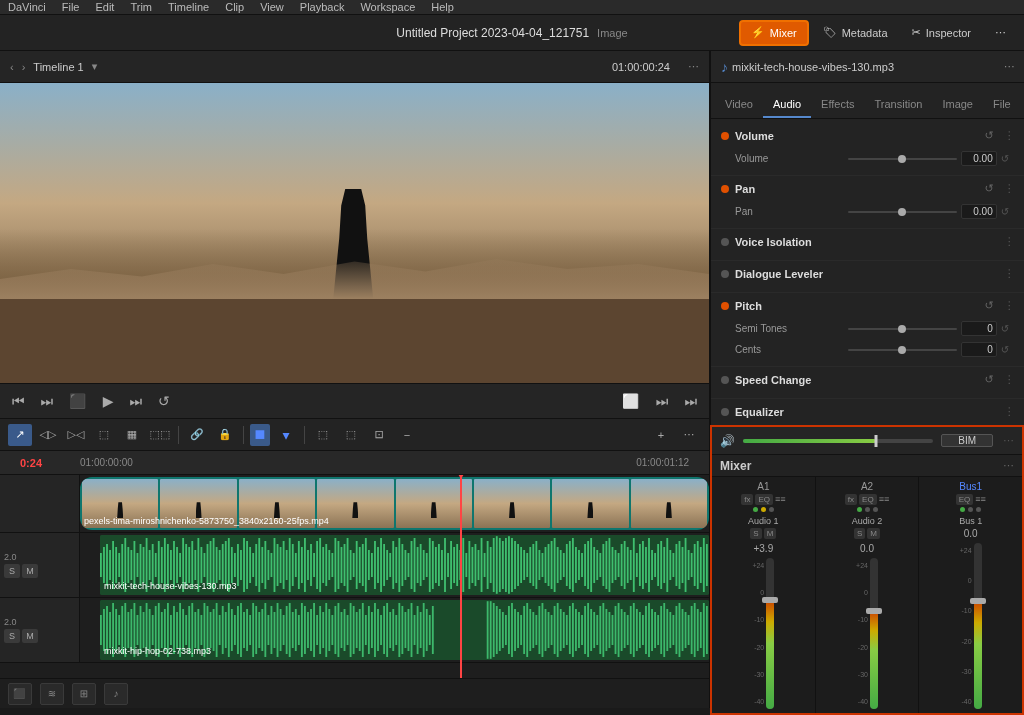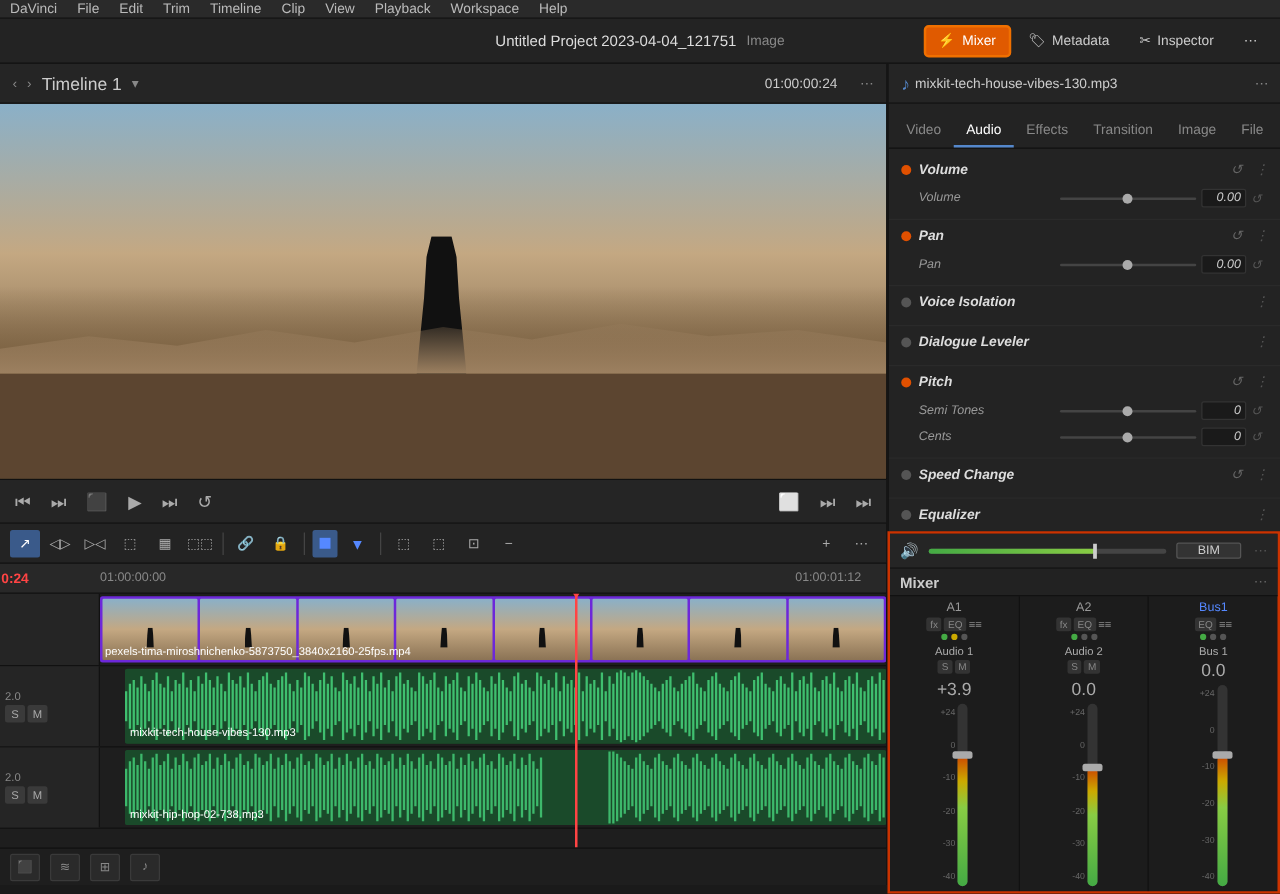--- a/index.html
+++ b/index.html
@@ -98,21 +98,21 @@
       height: 32px;
       background: #252525;
       display: flex;
       align-items: center;
       padding: 0 10px;
       gap: 8px;
       border-bottom: 1px solid #111;
     }
     .timeline-title {
       color: #ccc;
-      font-size: 14px;
+      font-size: 11px;
     }
     .timecode {
       margin-left: auto;
       color: #ccc;
       font-size: 11px;
       margin-right: 10px;
     }
 
     
     .video-preview {
@@ -196,21 +196,21 @@
       height: 24px;
       background: #282828;
       display: flex;
       align-items: center;
       padding: 0 4px;
       position: relative;
       border-bottom: 1px solid #111;
     }
     .ruler-timecode {
       position: absolute;
-      left: 1px;
+      left: 20px;
       color: #ff4444;
       font-size: 11px;
       font-weight: bold;
     }
     .ruler-timecode2 {
       position: absolute;
       right: 20px;
       color: #888;
       font-size: 10px;
     }
@@ -270,22 +270,22 @@
     }
     .video-track .track-content {
       background: #1e1e1e;
     }
     .video-clip {
       position: absolute;
       top: 2px;
       left: 0;
       right: 0;
       bottom: 2px;
-      background: #6d28d9;
-      border-radius: 2px;
+      background: #0f766e;
+      border-radius: 12px;
       overflow: hidden;
       display: flex;
       align-items: center;
     }
     .video-thumbnails {
       display: flex;
       gap: 2px;
       padding: 2px;
       width: 100%;
       height: 100%;
@@ -408,21 +408,20 @@
     .inspector-tab.active {
       color: #fff;
       border-bottom: 2px solid #5588cc;
     }
 
     
     .inspector-content {
       flex: 1;
       overflow-y: auto;
       padding: 4px 0;
-      font-style: italic;
     }
     .inspector-content::-webkit-scrollbar {
       width: 4px;
     }
     .inspector-content::-webkit-scrollbar-track {
       background: #1a1a1a;
     }
     .inspector-content::-webkit-scrollbar-thumb {
       background: #444;
     }
@@ -648,21 +647,21 @@
       font-size: 8px;
       color: #888;
       background: #333;
       border: none;
       border-radius: 2px;
       padding: 1px 3px;
       cursor: pointer;
     }
 
     .channel-db-value {
-      font-size: 14px;
+      font-size: 10px;
       color: #aaa;
       margin-bottom: 4px;
     }
 
     .channel-fader-area {
       flex: 1;
       display: flex;
       gap: 2px;
       align-items: flex-end;
       width: 100%;

